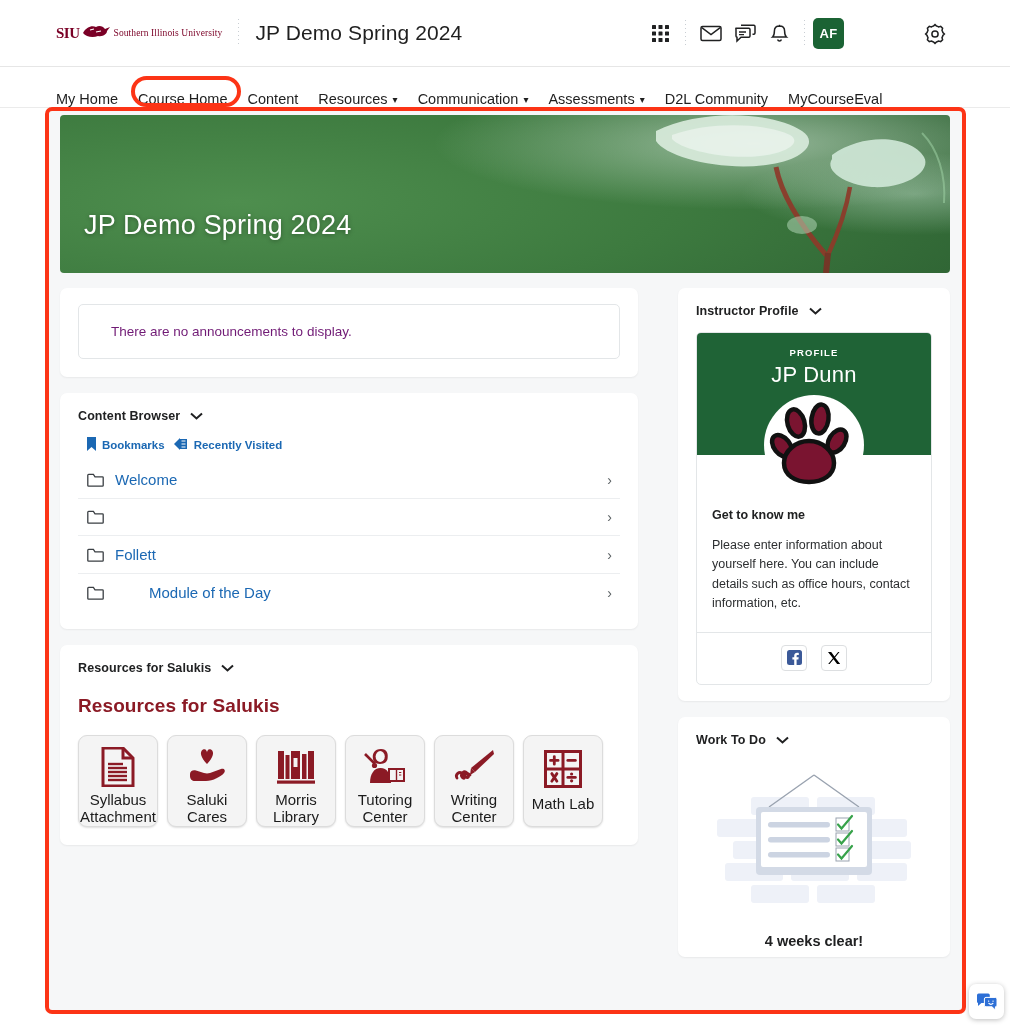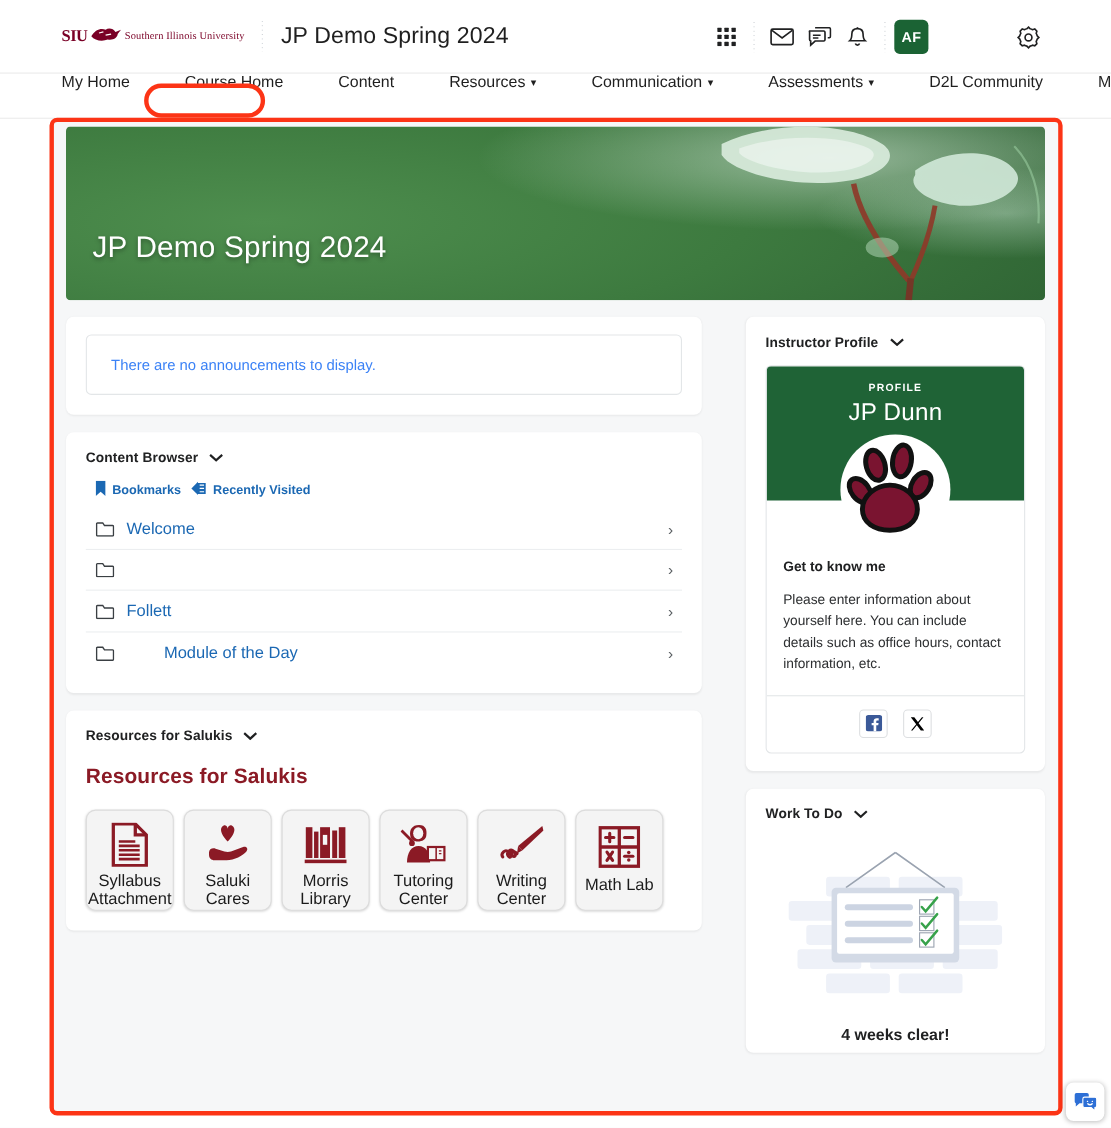--- a/index.html
+++ b/index.html
@@ -49,22 +49,22 @@
     width: 31px; height: 31px; border-radius: 5px; background: #1b6334;
     color: #fff; font-size: 13px; font-weight: bold;
     display: flex; align-items: center; justify-content: center;
     letter-spacing: .3px; cursor: pointer;
   }
   .gear-wrap { margin-left: 74px; margin-right: 58px; }
 
   
   .navbar {
     position: absolute; left: 0; top: 67px; width: 1010px; height: 41px;
-    background: #ffffff; display: flex; align-items: flex-start;
-    padding-left: 56px; border-bottom: 1px solid #ebebeb; gap: 30px;
+    background: #ffffff; display: flex; align-items: flex-end;
+    padding-left: 56px; border-bottom: 1px solid #ebebeb;
   }
   .nav-item {
     display: flex; align-items: center; gap: 5px;
     font-size: 14.5px; color: #1f1f1f; margin-right: 20px;
     cursor: pointer; white-space: nowrap; position: relative;
   }
   .nav-item .caret { font-size: 10px; color: #1f1f1f; }
 
   
   .content-area {
@@ -93,21 +93,21 @@
   .widget {
     background: #ffffff; border-radius: 7px; margin-bottom: 16px;
     box-shadow: 0 1px 2px rgba(0,0,0,.06); padding: 16px 18px 18px 18px;
   }
   .w-head { display: flex; align-items: center; gap: 10px; margin-bottom: 14px; }
   .w-title { font-size: 12.5px; font-weight: bold; color: #202122; letter-spacing: .1px; }
   .w-caret { color: #202122; cursor: pointer; display: flex; }
 
   .empty-box {
     border: 1px solid #e3e6e8; border-radius: 5px;
-    padding: 19px 0 19px 22px; font-size: 13.5px; color: #3b82f6;
+    padding: 19px 0 19px 32px; font-size: 13.5px; color: #701a75;
   }
 
   
   .cb-tabs { display: flex; gap: 8px; padding-left: 9px; margin-bottom: 8px; }
   .cb-tab {
     display: flex; align-items: center; gap: 6px;
     font-size: 11.5px; font-weight: bold; color: #1b68b3; cursor: pointer;
   }
   .cb-row {
     display: flex; align-items: center; padding: 10px 4px 10px 9px;

